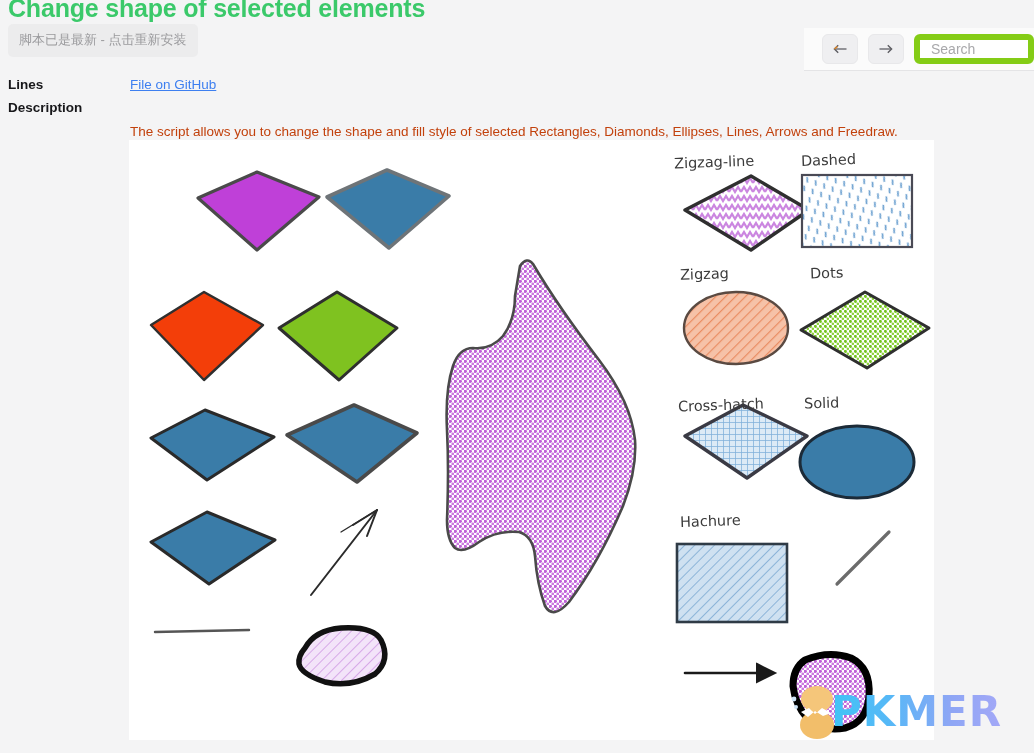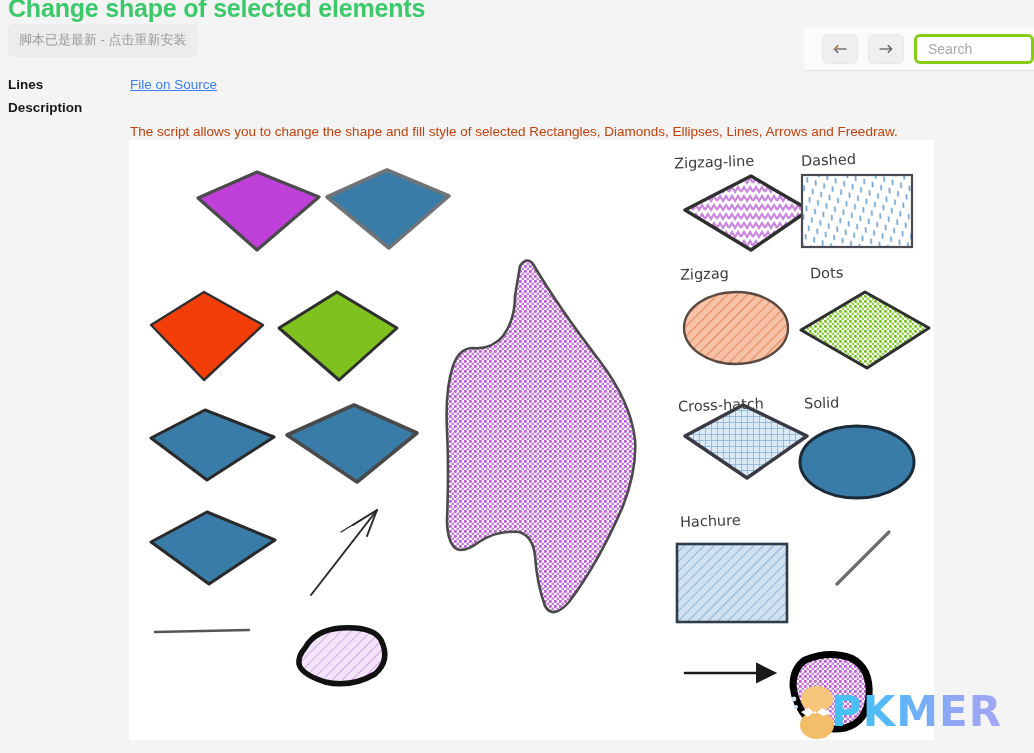--- a/index.html
+++ b/index.html
@@ -38,21 +38,21 @@
     background: #efeff1;
     border: 1px solid #e8e8ea;
     border-radius: 6px;
     display: flex; align-items: center; justify-content: center;
     cursor: pointer;
   }
   .nav-btn svg { display: block; }
   .search-box {
     width: 120px; height: 30px;
     background: #ffffff;
-    border: 3px solid #84cc16;
+    border: 6px solid #84cc16;
     border-radius: 6px;
     display: flex; align-items: center;
     padding: 0 9px;
     overflow: hidden;
   }
   .search-input {
     border: 0; outline: 0; background: transparent;
     font-family: "Liberation Sans", sans-serif;
     font-size: 14px;
     color: #3b3b3d;
@@ -149,21 +149,21 @@
     <input class="search-input" type="text" placeholder="Search" style="">
   </div>
 </div>
 
 <button class="install-btn">脚本已是最新 - 点击重新安装</button>
 
 <div class="meta">
   <div class="meta-row">
     <div class="meta-key">Lines</div>
     <div class="meta-val">
-      <a href="#">File on Source</a>
+      <a href="#">File on GitHub</a>
     </div>
   </div>
   <div class="meta-row desc">
     <div class="meta-key">Description</div>
     <div class="meta-val">The script allows you to change the shape and fill style of selected Rectangles, Diamonds, Ellipses, Lines, Arrows and Freedraw.</div>
   </div>
 </div>
 
 <div class="image-panel">
 

